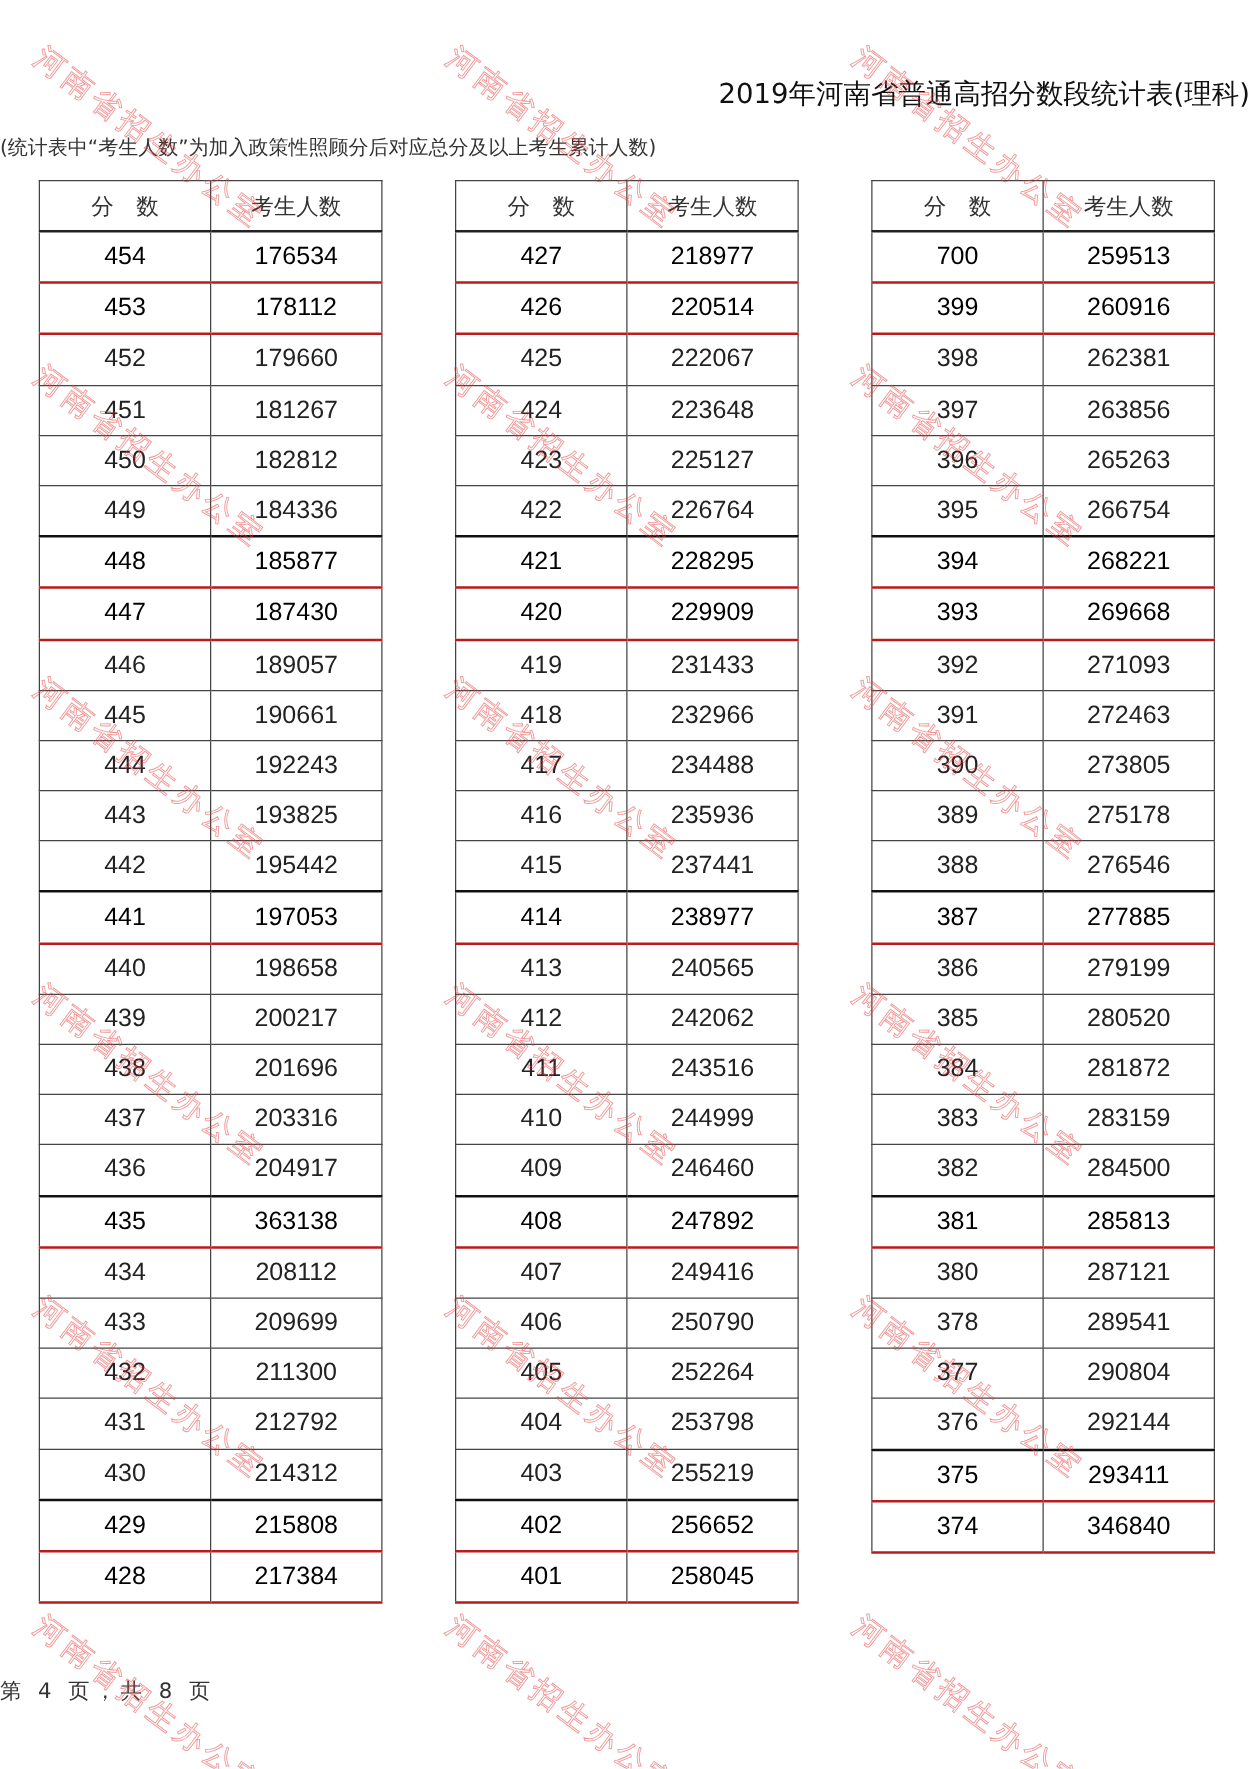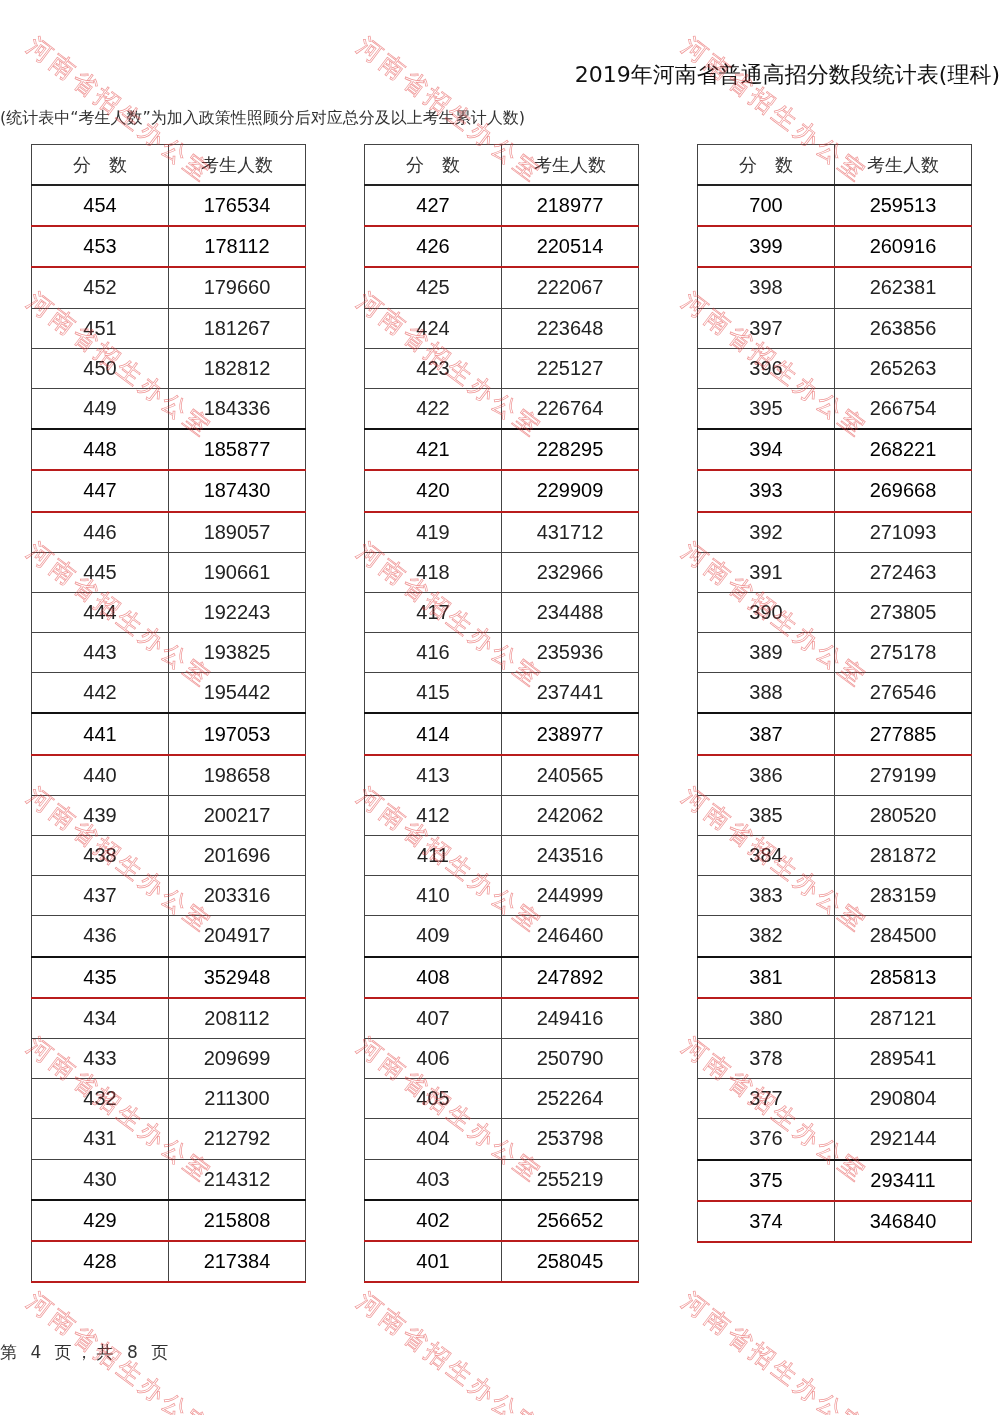--- a/index.html
+++ b/index.html
@@ -131,21 +131,21 @@
       <tr>
         <td class="s">437</td>
         <td class="n">203316</td>
       </tr>
       <tr>
         <td class="s">436</td>
         <td class="n">204917</td>
       </tr>
       <tr class="bold">
         <td class="s">435</td>
-        <td class="n">352948</td>
+        <td class="n">363138</td>
       </tr>
       <tr>
         <td class="s">434</td>
         <td class="n">208112</td>
       </tr>
       <tr>
         <td class="s">433</td>
         <td class="n">209699</td>
       </tr>
       <tr>
@@ -206,21 +206,21 @@
       <tr class="bold">
         <td class="s">421</td>
         <td class="n">228295</td>
       </tr>
       <tr class="bold">
         <td class="s">420</td>
         <td class="n">229909</td>
       </tr>
       <tr>
         <td class="s">419</td>
-        <td class="n">431712</td>
+        <td class="n">231433</td>
       </tr>
       <tr>
         <td class="s">418</td>
         <td class="n">232966</td>
       </tr>
       <tr>
         <td class="s">417</td>
         <td class="n">234488</td>
       </tr>
       <tr>

